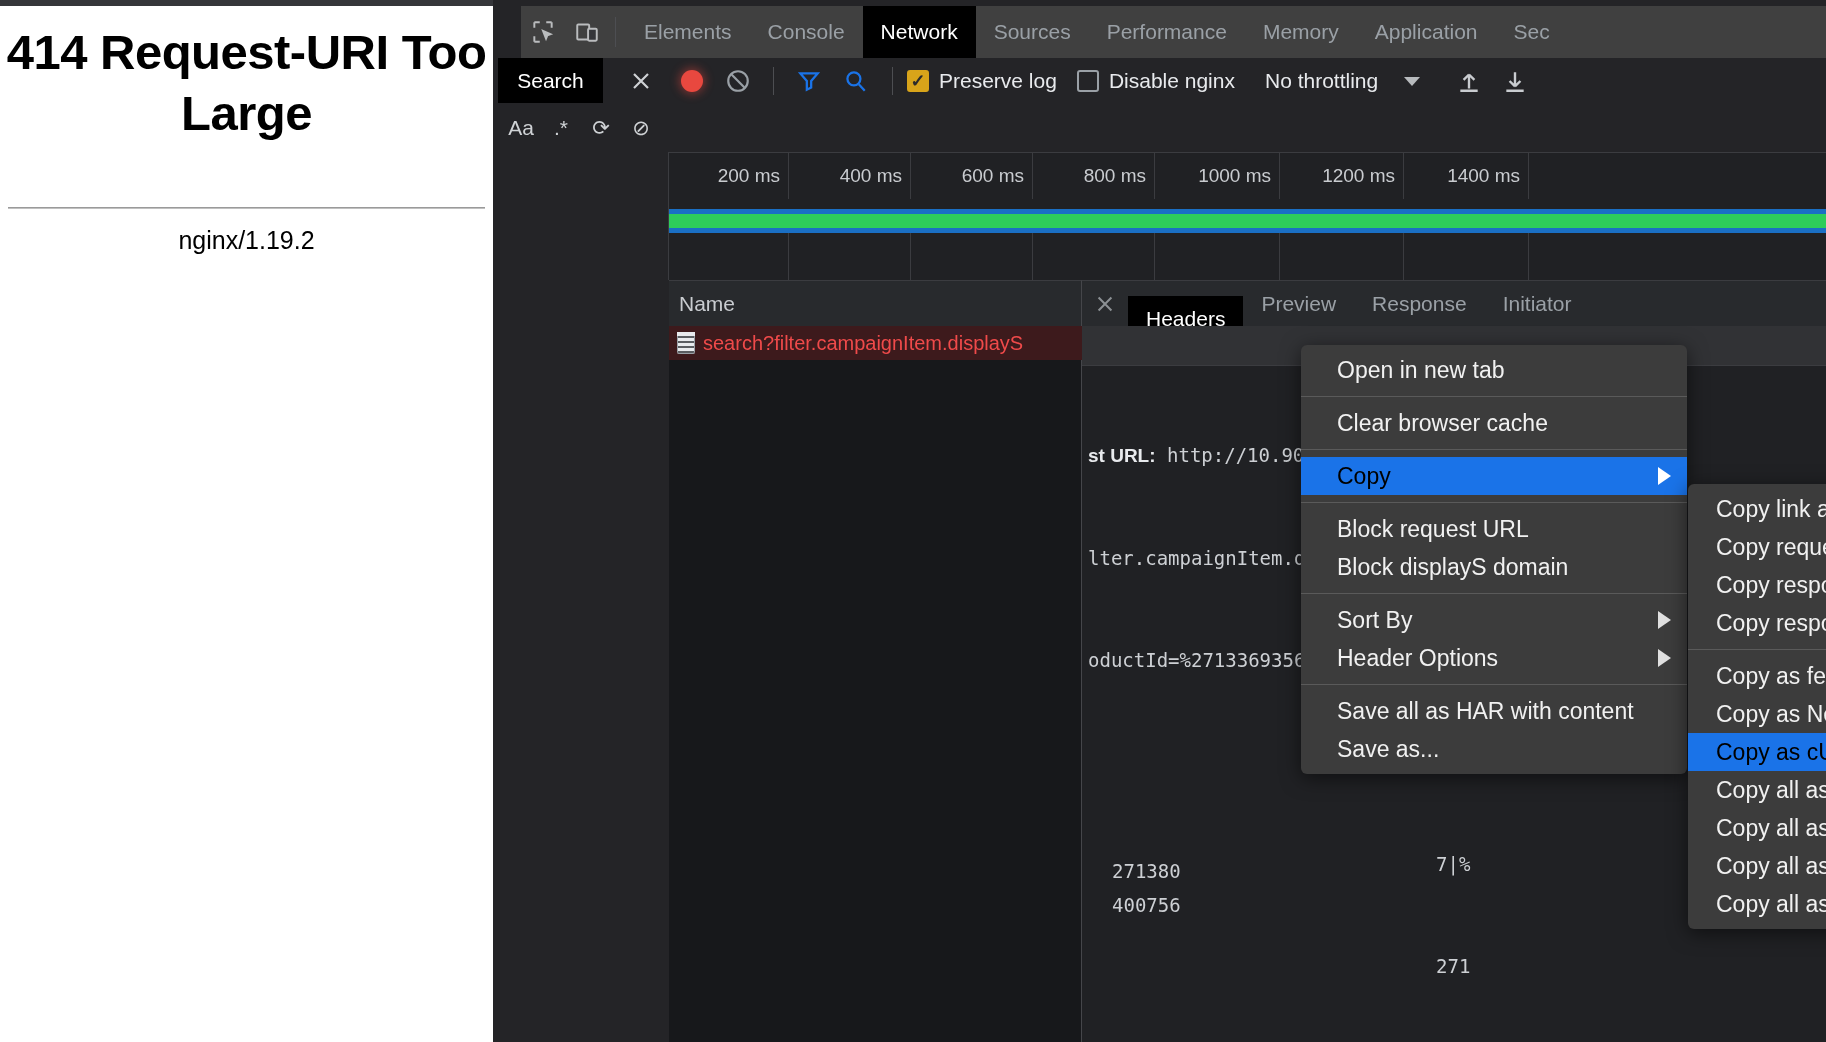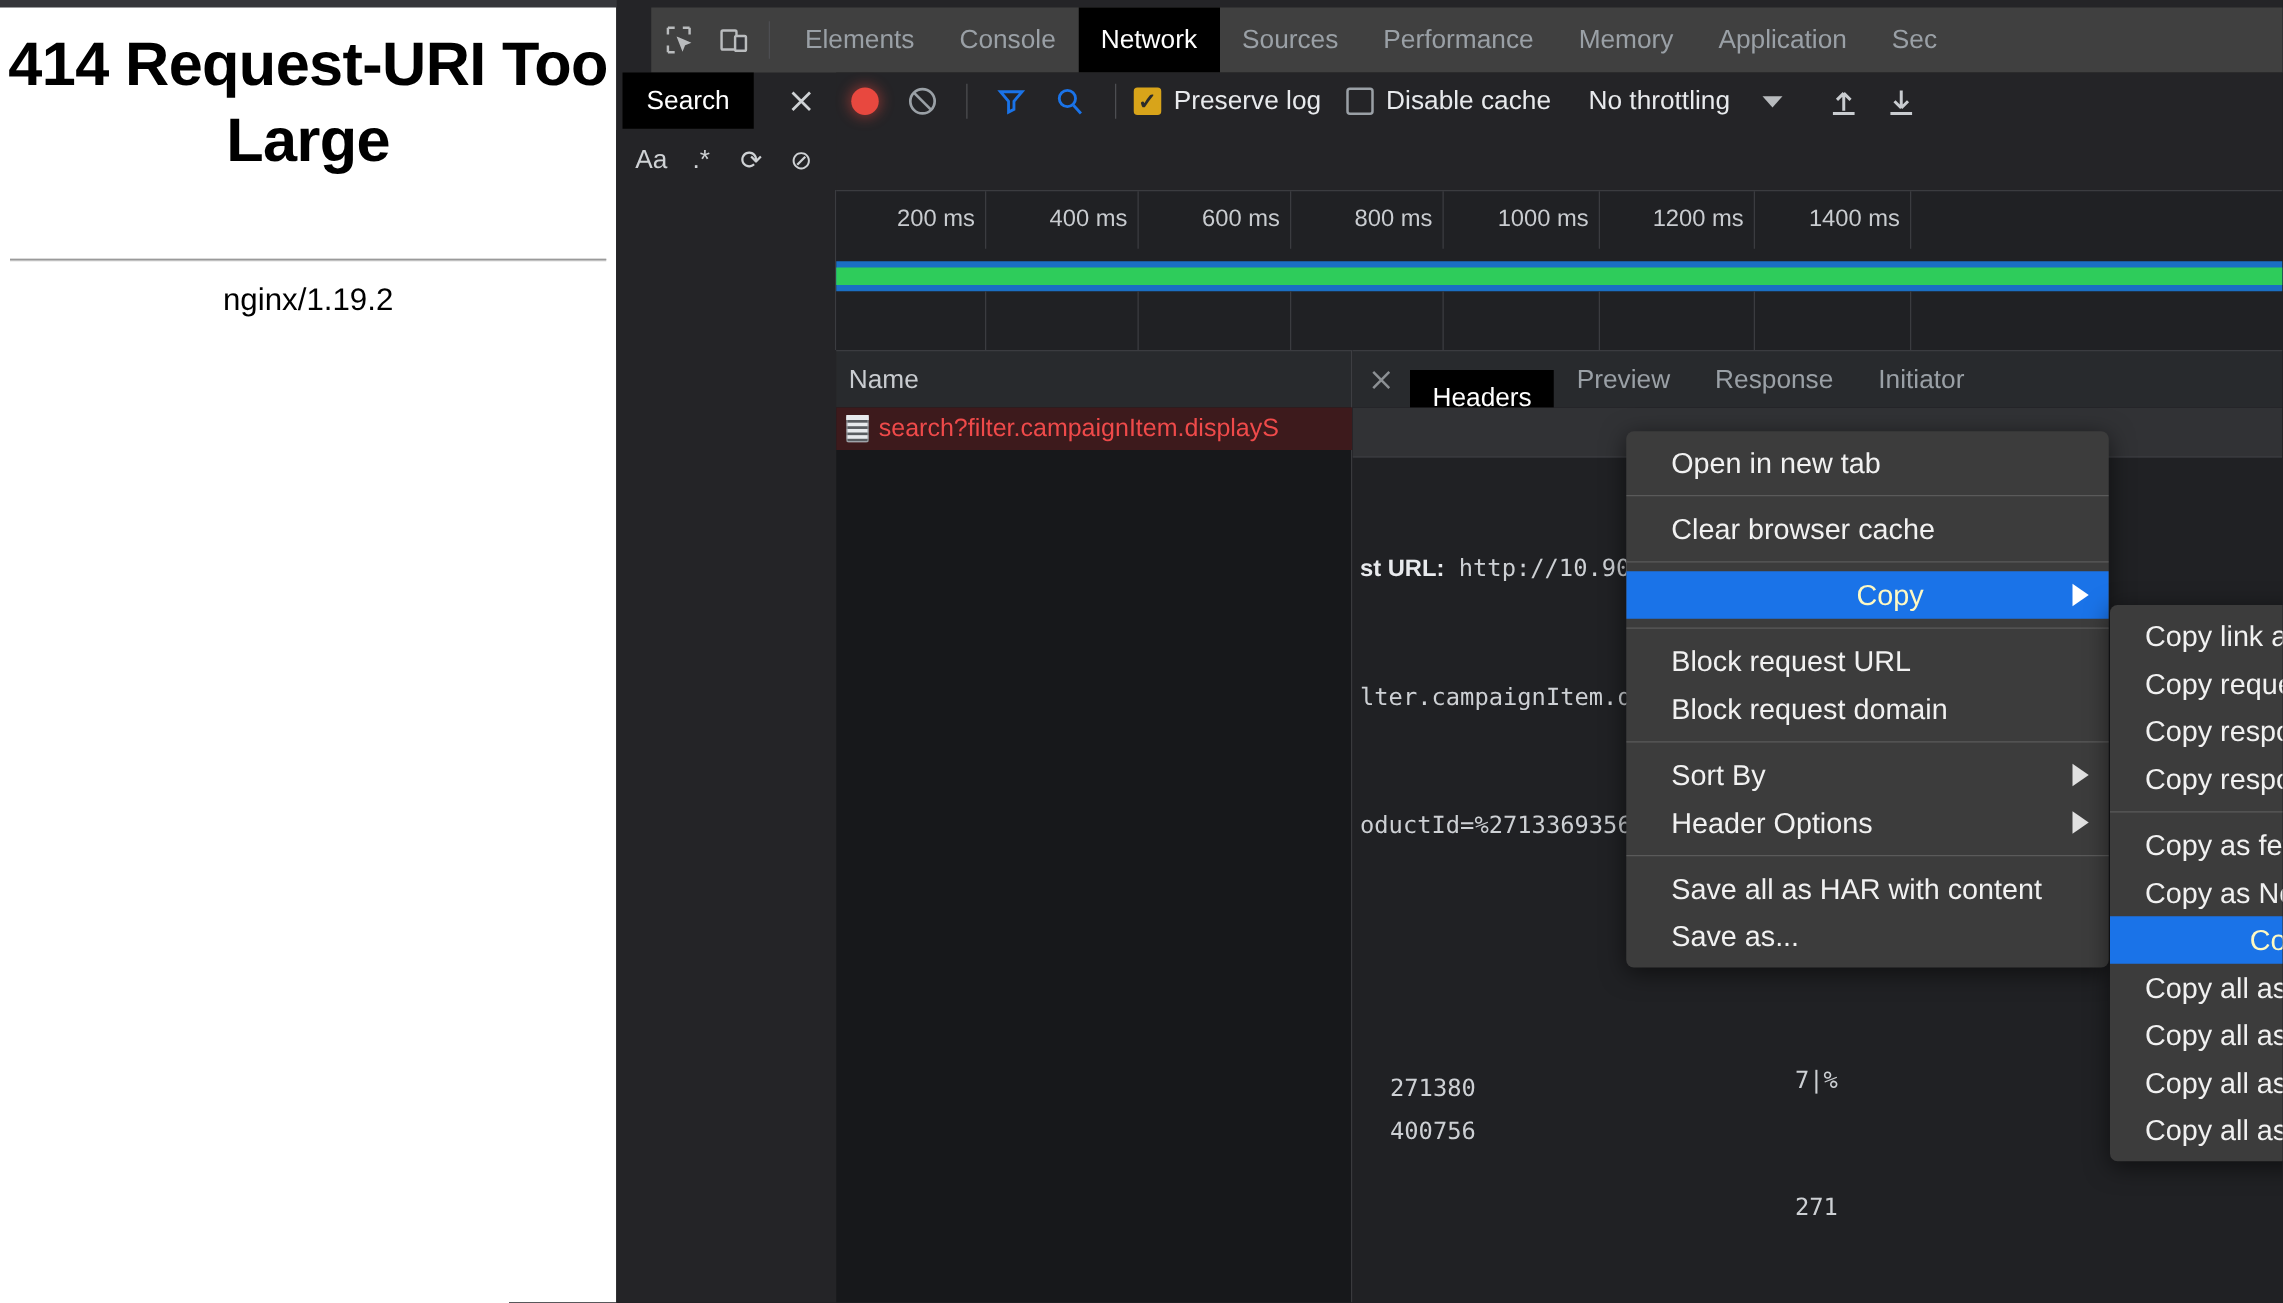--- a/index.html
+++ b/index.html
@@ -260,21 +260,21 @@
     box-shadow:0 4px 20px rgba(0,0,0,0.55);
     padding:6px 0;
     overflow:hidden;
   }
   .ctx-item {
     height:38px; display:flex; align-items:center;
     padding:0 0 0 36px;
     font-size:23px; color:#f1f1f1; white-space:nowrap;
     position:relative;
   }
-  .ctx-item.highlight { background:#1a73e8; color:#fef9c3;justify-content:center; }
+  .ctx-item.highlight { background:#1a73e8; color:#000000; }
   .ctx-sep { height:1px; background:#5a5a5a; margin:7px 0; }
   .ctx-arrow {
     position:absolute; right:16px;
     width:0;height:0;border-top:9px solid transparent;
     border-bottom:9px solid transparent;border-left:13px solid #e0e0e0;
   }
   .ctx-item.highlight .ctx-arrow { border-left-color:#ffffff; }
 
   
   #ctx-submenu {
@@ -355,21 +355,21 @@
             <path d="M15.5 15L21 21"></path>
         </svg>
       </div>
       <div id="toolbar-divider1" style="width:1px;height:28px;background:#4d4e52;margin:0 14px;"></div>
       <div class="chk-label">
         <span class="chk checked"></span>
         <span>Preserve log</span>
       </div>
       <div class="chk-label">
         <span class="chk"></span>
-        <span>Disable cache</span>
+        <span>Disable nginx</span>
       </div>
       <div id="throttle-select">
         <span>No throttling</span>
         <span class="caret-down"></span>
       </div>
       <div class="icon-btn" style="margin-left:26px;">
         <svg width="26" height="26" viewBox="0 0 24 24" fill="none" stroke="#c9ccd0" stroke-width="2.2">
           <path d="M12 19V6M12 6l-5 5M12 6l5 5M4 21h16"></path>
         </svg>
       </div>
@@ -472,21 +472,21 @@
       <div class="ctx-sep"></div>
       <div class="ctx-item highlight">
         <span>Copy</span>
         <span class="ctx-arrow"></span>
       </div>
       <div class="ctx-sep"></div>
       <div class="ctx-item">
         <span>Block request URL</span>
       </div>
       <div class="ctx-item">
-        <span>Block request domain</span>
+        <span>Block displayS domain</span>
       </div>
       <div class="ctx-sep"></div>
       <div class="ctx-item">
         <span>Sort By</span>
         <span class="ctx-arrow"></span>
       </div>
       <div class="ctx-item">
         <span>Header Options</span>
         <span class="ctx-arrow"></span>
       </div>

